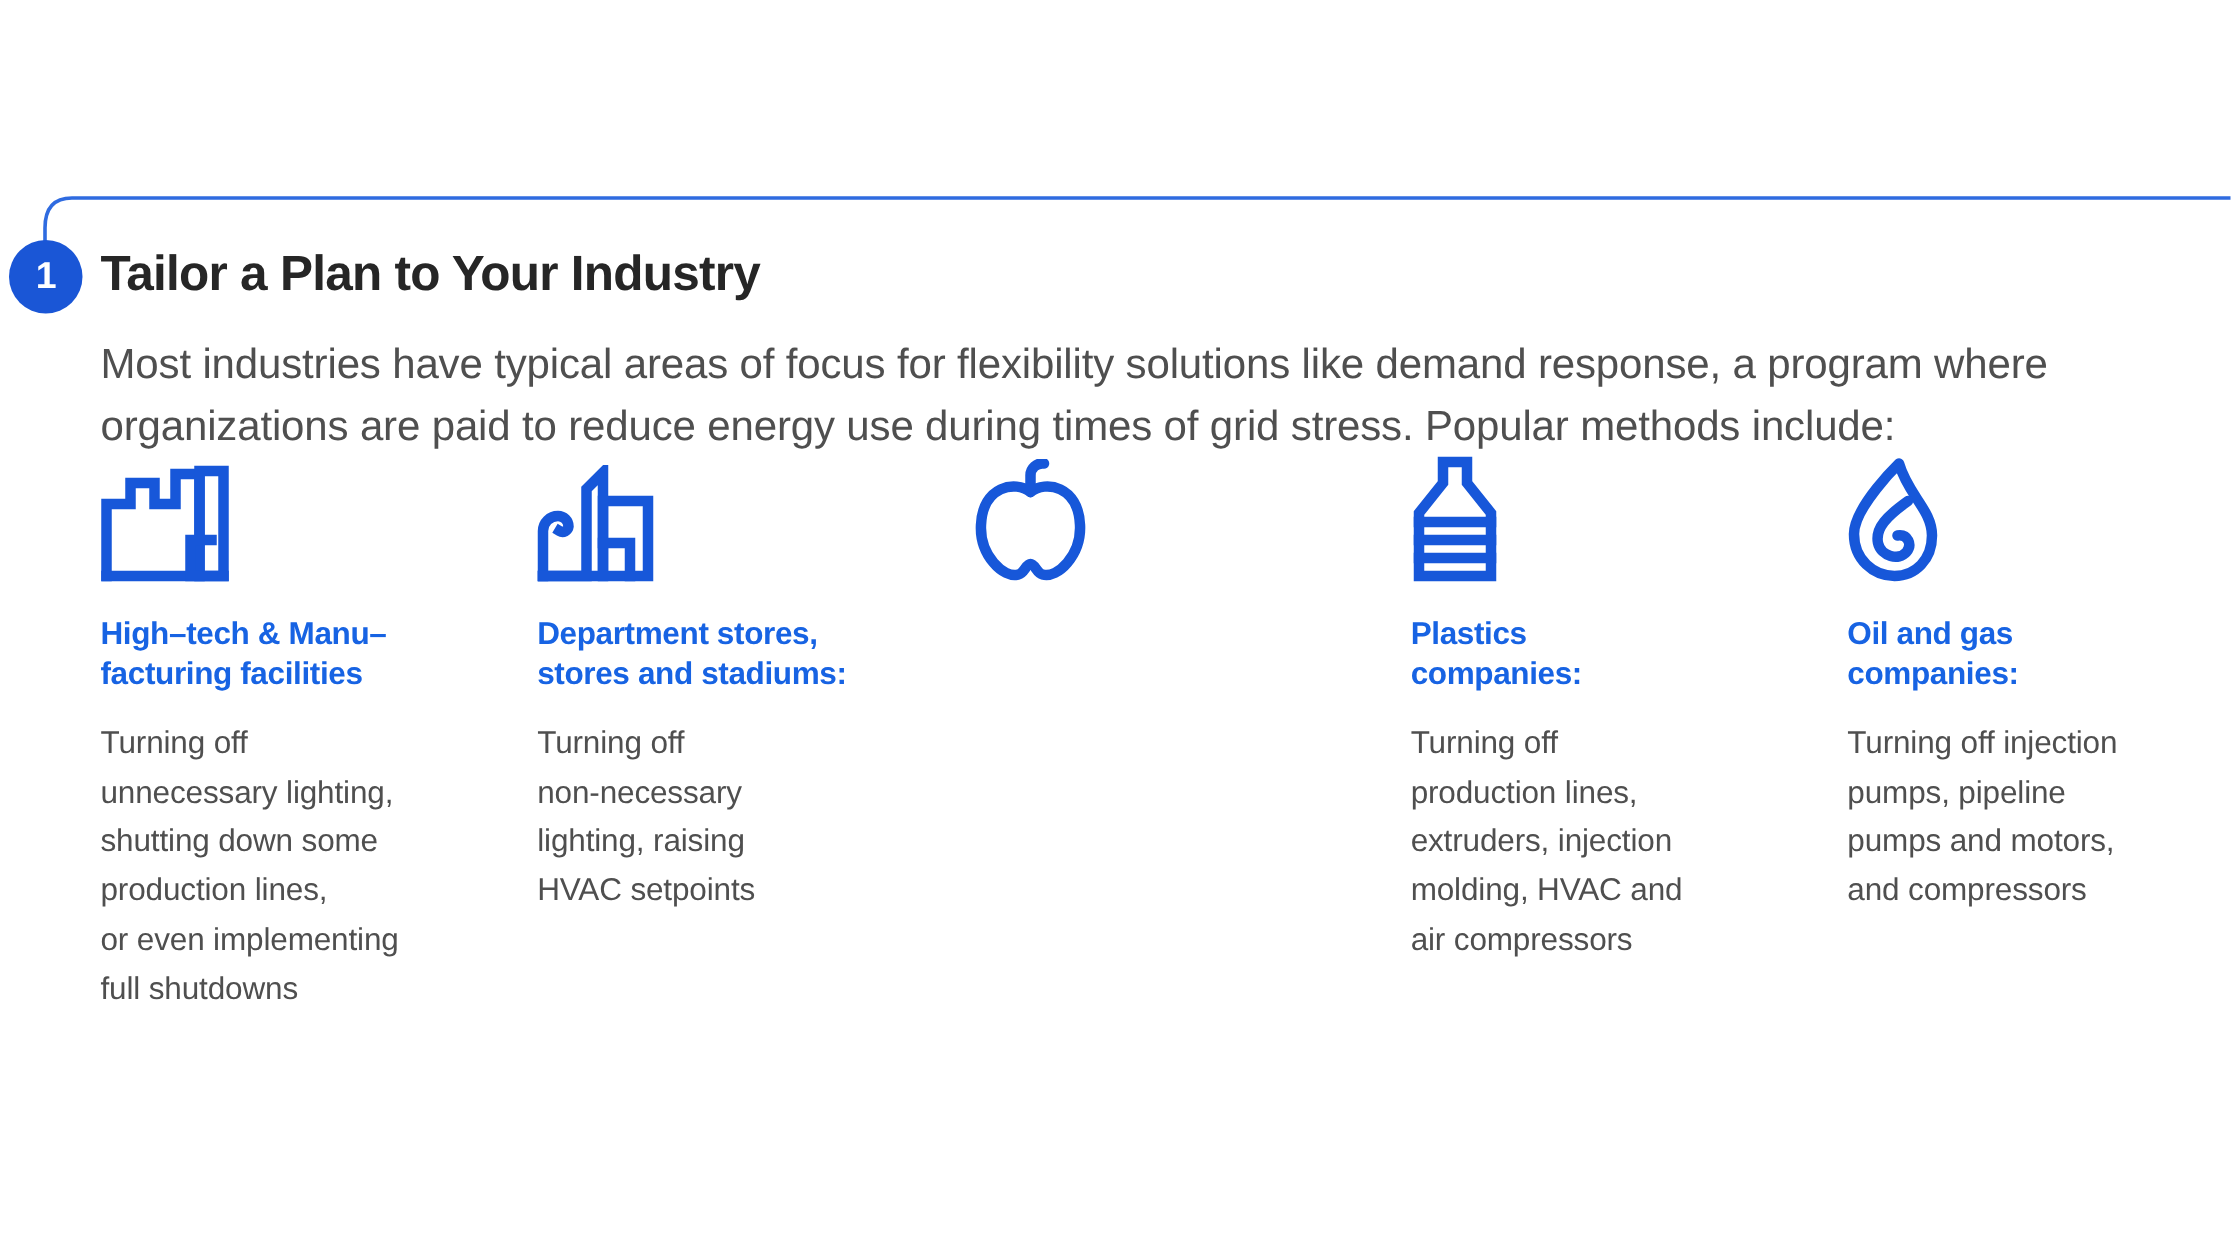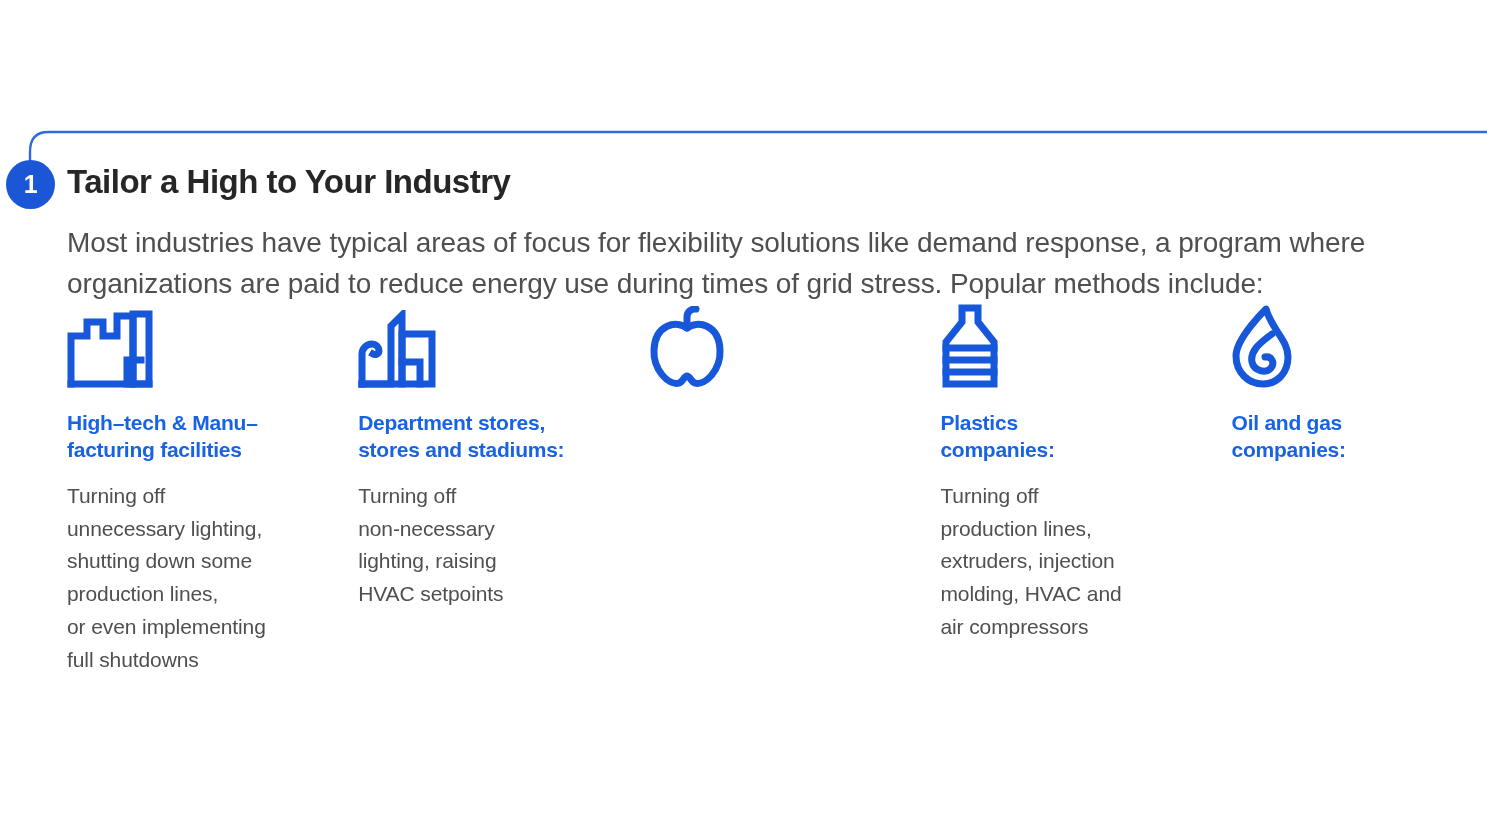--- a/index.html
+++ b/index.html
@@ -120,21 +120,21 @@
 <div id="stage">
 
   <svg class="connector-svg" viewBox="0 0 1487 60" preserveAspectRatio="none">
     <path d="M 1487 6 L 48 6 Q 30 6 30 26 L 30 46" fill="none" stroke="#2F6BE0" stroke-width="2.4" stroke-linecap="round"></path>
   </svg>
 
   <div class="badge">
     <span class="badge-num">1</span>
   </div>
 
-  <div class="section-title">Tailor a High to Your Industry</div>
+  <div class="section-title">Tailor a Plan to Your Industry</div>
 
   <div class="intro">Most industries have typical areas of focus for flexibility solutions like demand response, a program where organizations are paid to reduce energy use during times of grid stress. Popular methods include:</div>
 
   <div class="columns">
 
     <div class="col">
       <div class="icon-wrap">
         <svg width="86" height="78" viewBox="0 0 86 78" fill="none" stroke="#1757D9" stroke-width="7" stroke-linejoin="miter" stroke-linecap="square">
           <path d="M4 74 V26 H20 V12 H36 V26 H50 V6 H66 V74"></path>
           <path d="M66 74 V4 H82 V74 H4"></path>
@@ -210,16 +210,20 @@
                    C 45 80, 56 69, 56 53
                    C 56 36, 40 26, 34 5 Z"></path>
           <path d="M40 30
                    C 26 40, 18 48, 20 58
                    C 22 67, 34 70, 39 64
                    C 43 59, 40 52, 33 53"></path>
         </svg>
       </div>
       <div class="col-title">Oil and gas
 companies:</div>
+      <div class="col-body">Turning off injection
+pumps, pipeline
+pumps and motors,
+and compressors</div>
     </div>
 
   </div>
 </div>
 
 </body></html>

